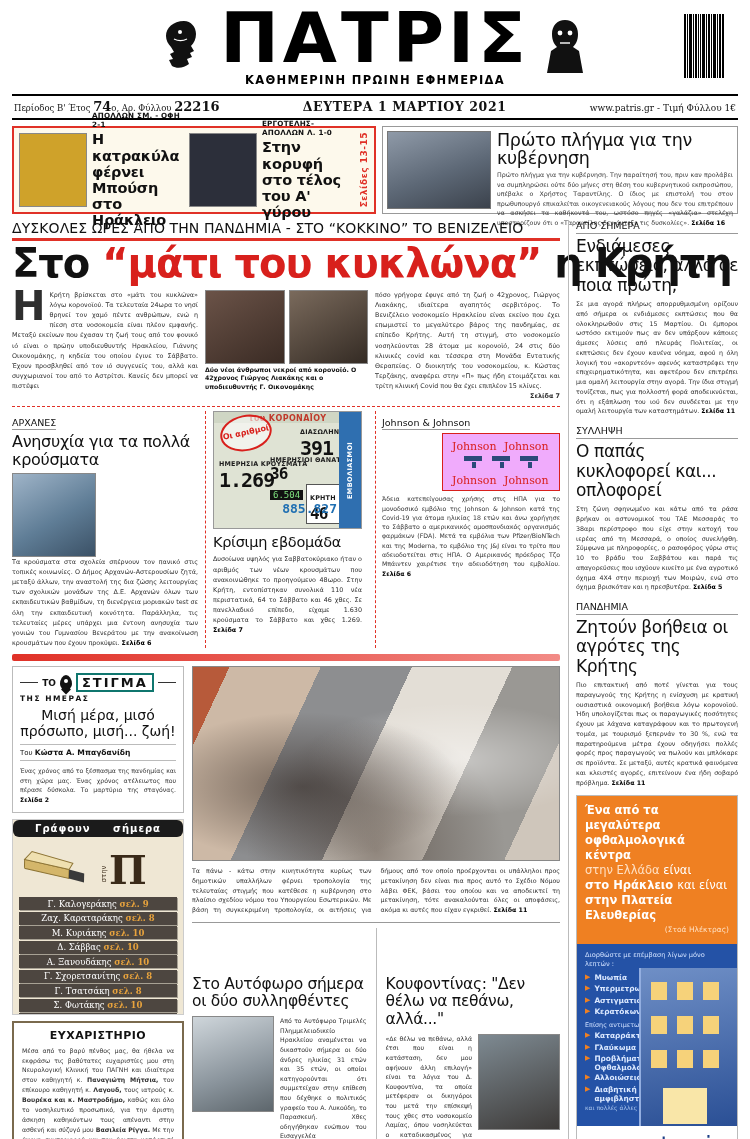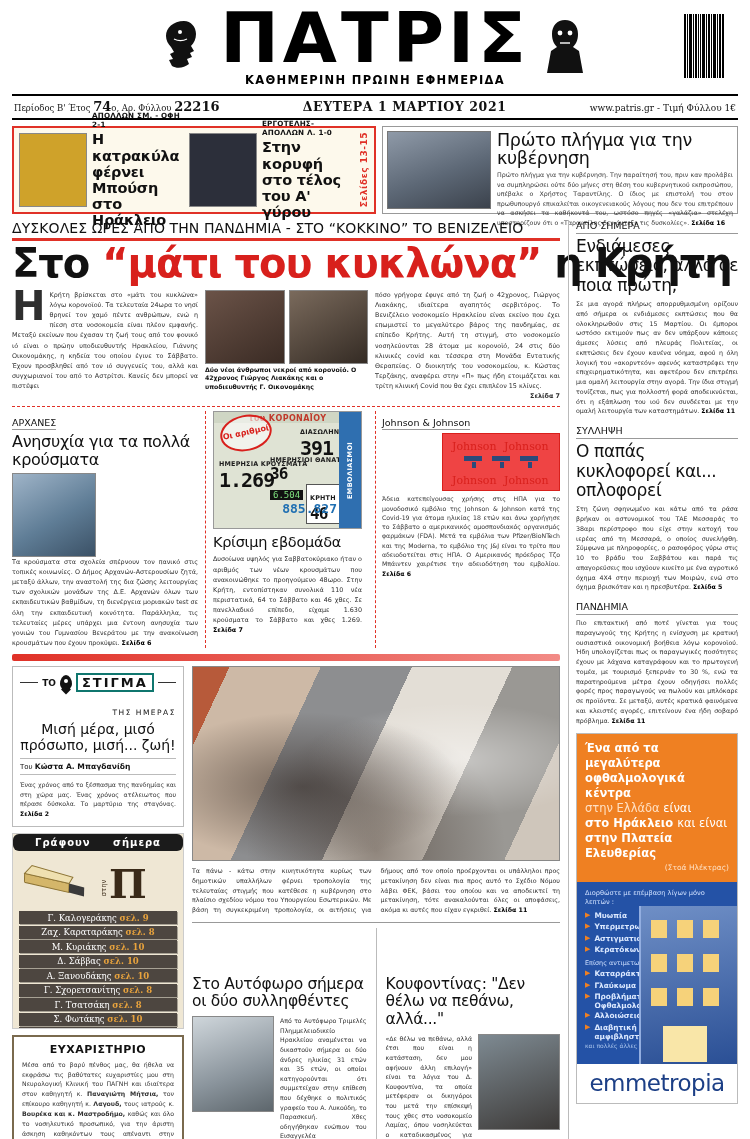--- a/index.html
+++ b/index.html
@@ -102,38 +102,38 @@
   .covid-top { background:#cfd6c4; text-align:center; font-size: 8px; font-weight:800; color:#c0392b; letter-spacing:.4px; padding-top:2px;}
   .cv-badge { position:absolute; left:6px; top:3px; width:52px; height:36px; border:2px solid #d8201c; border-radius:50%; color:#d8201c; font-weight:800; font-size:8px; display:flex; align-items:center; justify-content:center; transform: rotate(-12deg); text-align:center; line-height:1.1; background:rgba(255,255,255,.55);}
   .cv-lbl { font-size:6.4px; font-weight:800; letter-spacing:.2px; color:#1d1d1d;}
   .cv-num { font-family:"DejaVu Sans Mono","Liberation Mono",monospace; font-weight:700; font-size:20px; letter-spacing:-1px; color:#111;}
   .cv-num.sm { font-size:16px; }
   .cv-cell { position:absolute; }
   .cv-total { background:#111; color:#7ee07e; font-family:"DejaVu Sans Mono",monospace; font-size:9px; padding:0 3px; display:inline-block;}
   .cv-side { position:absolute; right:0; top:0; bottom:0; width:22px; background:#2f6fb0; color:#fff; writing-mode:vertical-rl; transform:rotate(180deg); font-size:6.5px; font-weight:800; display:flex; align-items:center; justify-content:center; letter-spacing:.4px;}
   .cv-vac { position:absolute; right:24px; bottom:12px; color:#1f6fb2; font-family:"DejaVu Sans Mono",monospace; font-size:13px; font-weight:700;}
 
-  .jj-img { border: 1px solid #d8201c; height: 58px; background: #ef4444; position: relative; overflow: hidden; }
+  .jj-img { border: 1px solid #d8201c; height: 58px; background: #f0abfc; position: relative; overflow: hidden; }
   .jj-txt { font-size: 6.2px; line-height:1.5; color:#333; text-align:justify; }
 
   .redbar { height: 7px; background: linear-gradient(90deg,#e03127,#f28b86); margin: 6px 0 5px; border-radius: 2px; }
 
   
   .midband { display: flex; gap: 8px; margin-top: 2px; }
   .mb-left { width: 172px; }
   .mb-right { flex: 1; }
   .stigma-box { border: 1px solid #bbb; padding: 6px 7px 7px; }
   .stigma-top { display:flex; align-items:center; justify-content:center; gap:4px; }
   .stigma-line { flex:1; height:1px; background:#333; }
   .st-to { font-size: 9px; font-weight:700; }
   .pin { width:12px; height:15px; background:#111; border-radius:50% 50% 50% 50% / 60% 60% 40% 40%; position:relative;}
   .pin::after{content:"";position:absolute;left:50%;top:100%;transform:translate(-50%,-4px) rotate(45deg);width:7px;height:7px;background:#111;}
   .pin::before{content:"";position:absolute;left:50%;top:4px;transform:translateX(-50%);width:4px;height:4px;background:#fff;border-radius:50%;z-index:2;}
   .st-word { border:2px solid #0f766e; font-size:13px; font-weight:800; letter-spacing:2px; padding:0 4px; }
-  .st-sub { text-align:right; font-size:7.5px; font-weight:400; letter-spacing:1.5px; margin-top:16px; }
+  .st-sub { text-align:left; font-size:7.5px; font-weight:700; letter-spacing:1.5px; margin-top:2px; }
   .st-head { text-align:center; font-size:14px; line-height:1.15; margin-top:4px; }
   .st-auth { font-size:7px; border-top:1px solid #bbb; border-bottom:1px solid #bbb; margin-top:5px; padding:3px 0; }
   .st-auth b{font-size:7.6px;}
   .st-body { font-size:6.2px; line-height:1.55; margin-top:5px; text-align:justify; color:#333; }
 
   .mb-head { font-size: 19px; letter-spacing:-.4px; line-height:1.1; margin-bottom:4px; }
   .mb-photo { height: 195px; border:1px solid #888; position:relative; overflow:hidden;
      background: linear-gradient(115deg,#b75a3a 0 8%, #cdb9a6 8% 28%, #8d8e90 28% 48%, #e3ded6 48% 70%, #9a9894 70% 88%, #cfc6bb 88% 100%); }
   .mb-photo::after{content:"";position:absolute;inset:0;background:
      radial-gradient(ellipse at 30% 62%, rgba(40,30,25,.55), transparent 44%),
@@ -458,20 +458,21 @@
       <div>
         <span class="rc-kicker">ΣΥΛΛΗΨΗ</span>
         <div class="rc-head">Ο παπάς κυκλοφορεί και... οπλοφορεί</div>
         <div class="rc-body"><span>Στη ζώνη σφηνωμένο και κάτω από τα ράσα βρήκαν οι αστυνομικοί του ΤΑΕ Μεσσαράς το 38αρι περίστροφο που είχε στην κατοχή του ιερέας από τη Μεσσαρά, ο οποίος συνελήφθη. Σύμφωνα με πληροφορίες, ο ρασοφόρος γύρω στις 10 το βράδυ του Σαββάτου και παρά τις απαγορεύσεις που ισχύουν κινείτο με ένα αγροτικό όχημα 4Χ4 στην περιοχή των Μοιρών, ενώ στο όχημα βρισκόταν και η πρεσβυτέρα.</span> <span class="pg">Σελίδα 5</span></div>
       </div>
 
       <div class="rc-gap"></div>
 
       <div>
         <span class="rc-kicker">ΠΑΝΔΗΜΙΑ</span>
+        <div class="rc-head">Ζητούν βοήθεια οι αγρότες της Κρήτης</div>
         <div class="rc-body"><span>Πιο επιτακτική από ποτέ γίνεται για τους παραγωγούς της Κρήτης η ενίσχυση με κρατική ουσιαστικά οικονομική βοήθεια λόγω κορονοϊού. Ήδη υπολογίζεται πως οι παραγωγικές ποσότητες έχουν με λάχανα καταγράφουν και το πρωτογενή τομέα, με τουρισμό ξεπερνάν το 30 %, ενώ τα παρατηρούμενα μέτρα έχουν οδηγήσει πολλές φορές προς παραγωγούς να πωλούν και μπλόκαρε σε προϊόντα. Σε μεταξύ, αυτές κρατικά φαινόμενα και κλειστές αγορές, επιτείνουν ένα ήδη σοβαρό πρόβλημα.</span> <span class="pg">Σελίδα 11</span></div>
       </div>
 
       <div class="ad">
         <div class="ad-top">
           <div><b>Ένα από τα μεγαλύτερα</b></div>
           <div><b>οφθαλμολογικά κέντρα</b></div>
           <div><span class="pale">στην Ελλάδα </span><span class="w">είναι</span></div>
           <div><b>στο Ηράκλειο </b><span class="w">και είναι</span></div>
           <div><b>στην Πλατεία Ελευθερίας</b></div>

